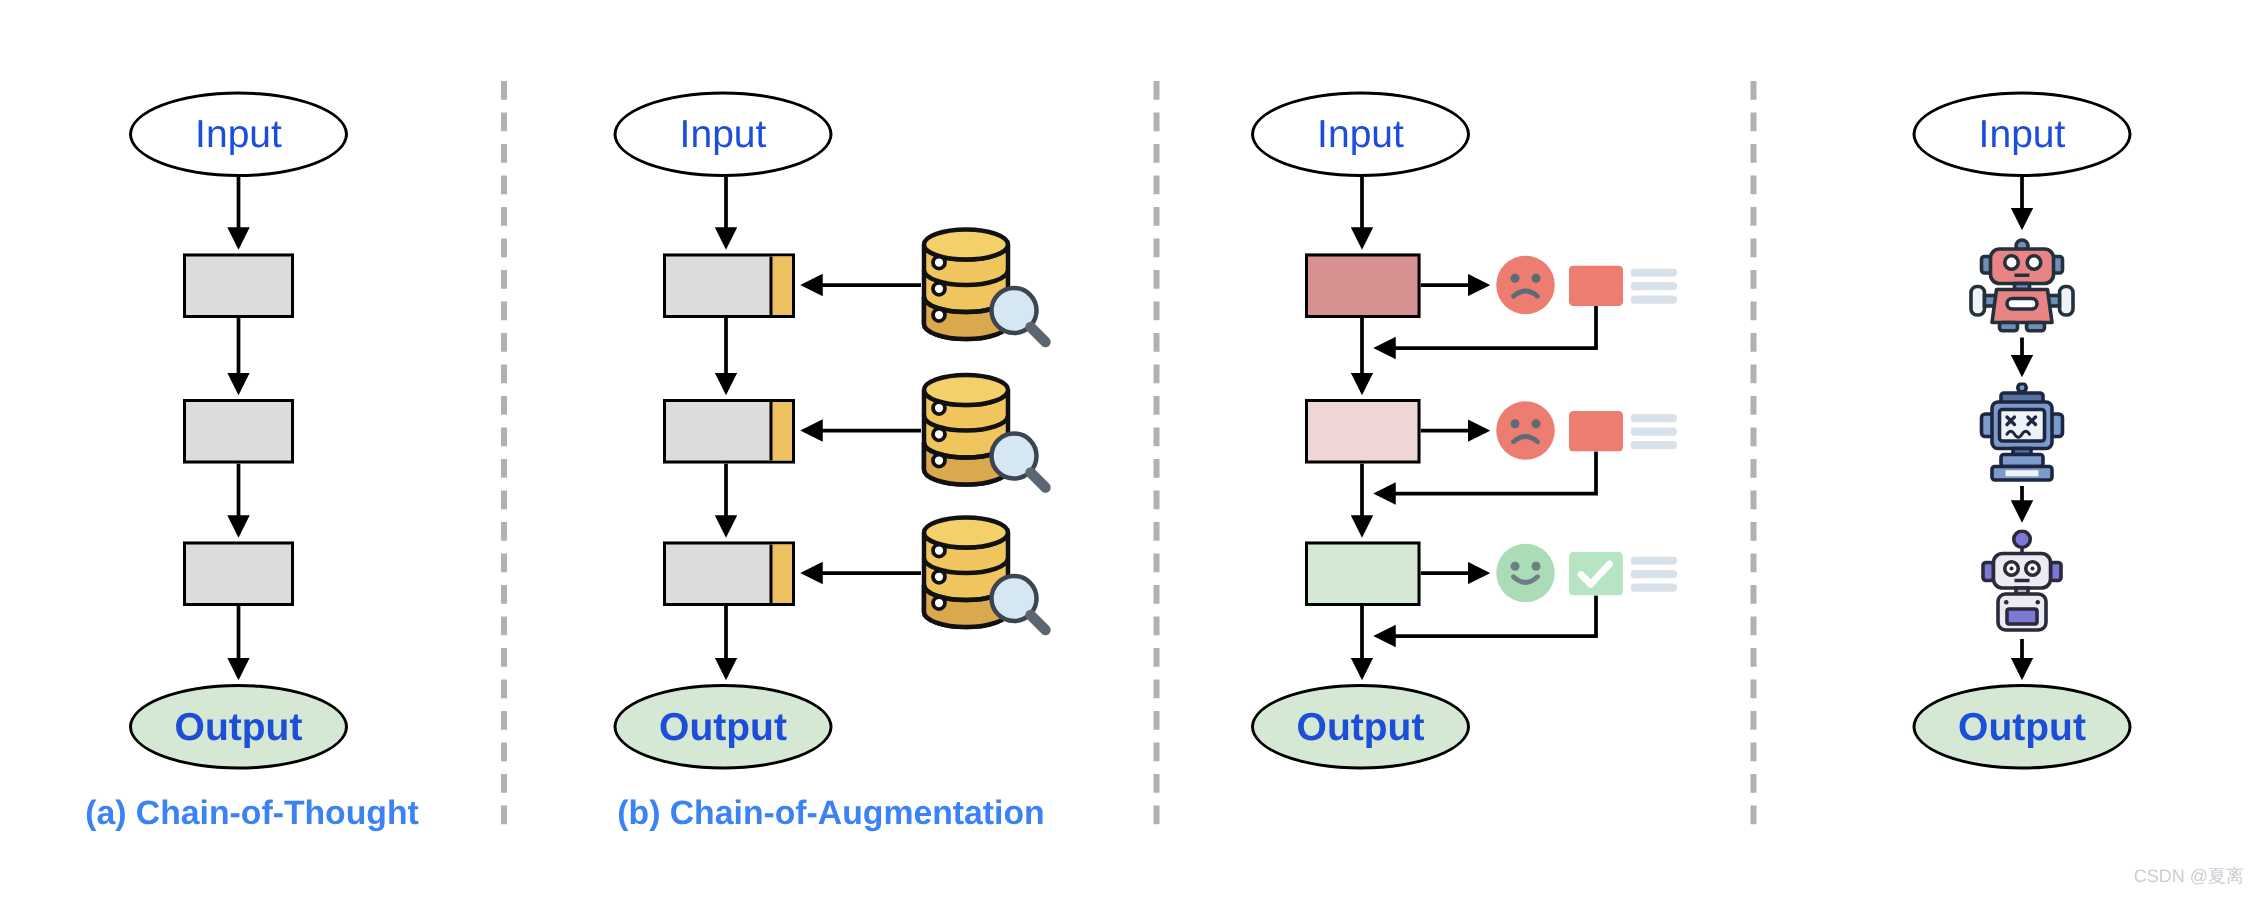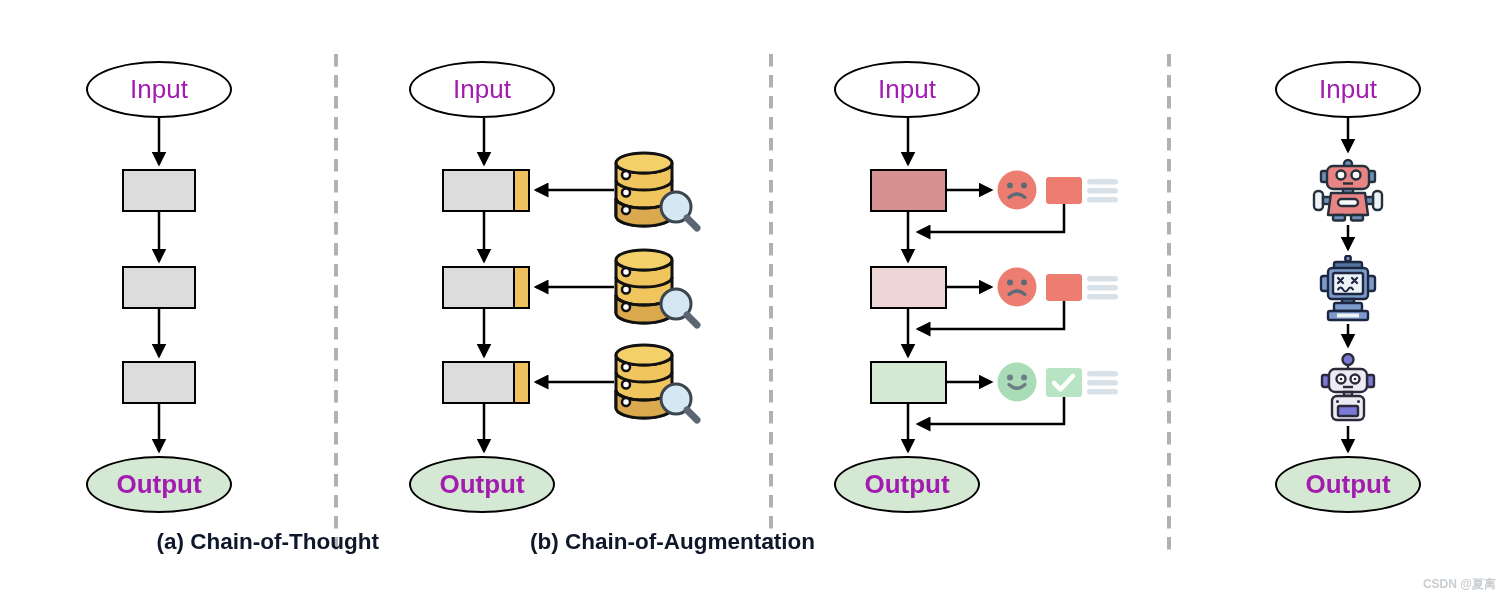--- a/index.html
+++ b/index.html
@@ -5,45 +5,44 @@
   html,body { margin:0; padding:0; background:#fff; }
   .canvas {
     position:relative; width:1506px; height:600px; background:#fff;
     font-family:"Liberation Sans", sans-serif; overflow:hidden;
   }
   .layer { position:absolute; left:0; top:0; }
   .divider-line { stroke: var(--divider-gray, #b1b1b1); }
   .node { position:absolute; display:flex; align-items:center; justify-content:center; box-sizing:border-box; }
   .ellipse {
     width:146px; height:57px; border:2.5px solid #000; border-radius:50%;
-    background:#fff; font-size:26px; color:#a21caf;
+    background:#fff; font-size:26px; color:#1d4ed8;
   }
   .ellipse.output { background: var(--output-green, #d5e8d4); font-weight: bold; }
   .step {
     position:absolute; width:74px; height:43px; box-sizing:border-box;
     background: var(--step-box-gray, #dcdcdc); border:2.5px solid #000;
   }
   .step.aug { width:88px; }
   .strip {
     position:absolute; top:0; right:0; bottom:0; width:13px;
     background: var(--augmentation-strip, #efc05f); border-left:2.5px solid #000;
   }
   .step.fb { width:77px; }
   .step.fb-strong { background: var(--feedback-strong-red, #d89191); }
   .step.fb-light  { background: var(--feedback-light-red, #eed6d6); }
   .step.fb-green  { background: var(--feedback-green, #d5e8d4); }
   .caption {
     position:absolute; top:529px; font-weight:bold; font-size:22.5px;
-    color:#0f172a; text-align:right;margin-left:43px;
+    color:#3b82f6; text-align:center;
   }
   .icon { position:absolute; }
   .watermark {
     position:absolute; right:10px; bottom:7px; font-size:12px;
     color: var(--watermark-gray, #c9ced2);
-    font-weight: bold;
   }
 </style>
 </head>
 <body>
 
 <div class="canvas">
 
   <svg class="layer" width="1506" height="600" viewBox="0 0 1506 600">
     <defs>
       <marker id="ah" viewBox="0 0 6 6" markerWidth="6" markerHeight="6" refX="5" refY="3" orient="auto">

